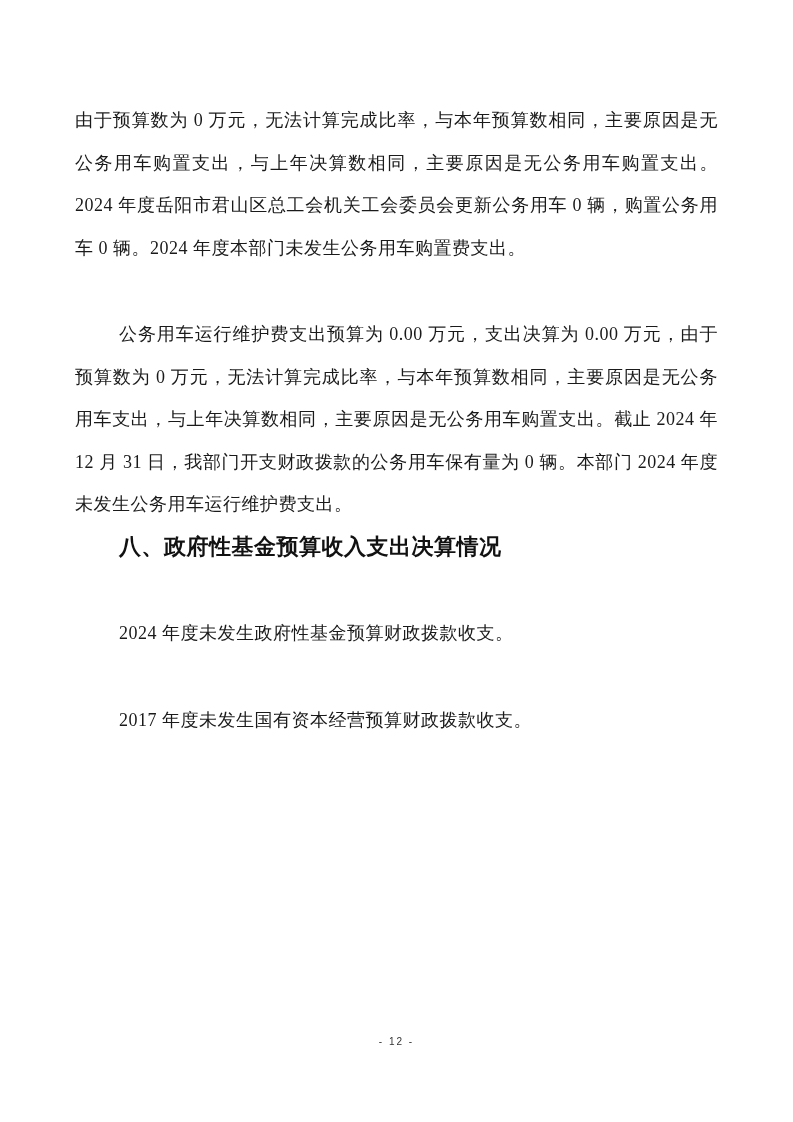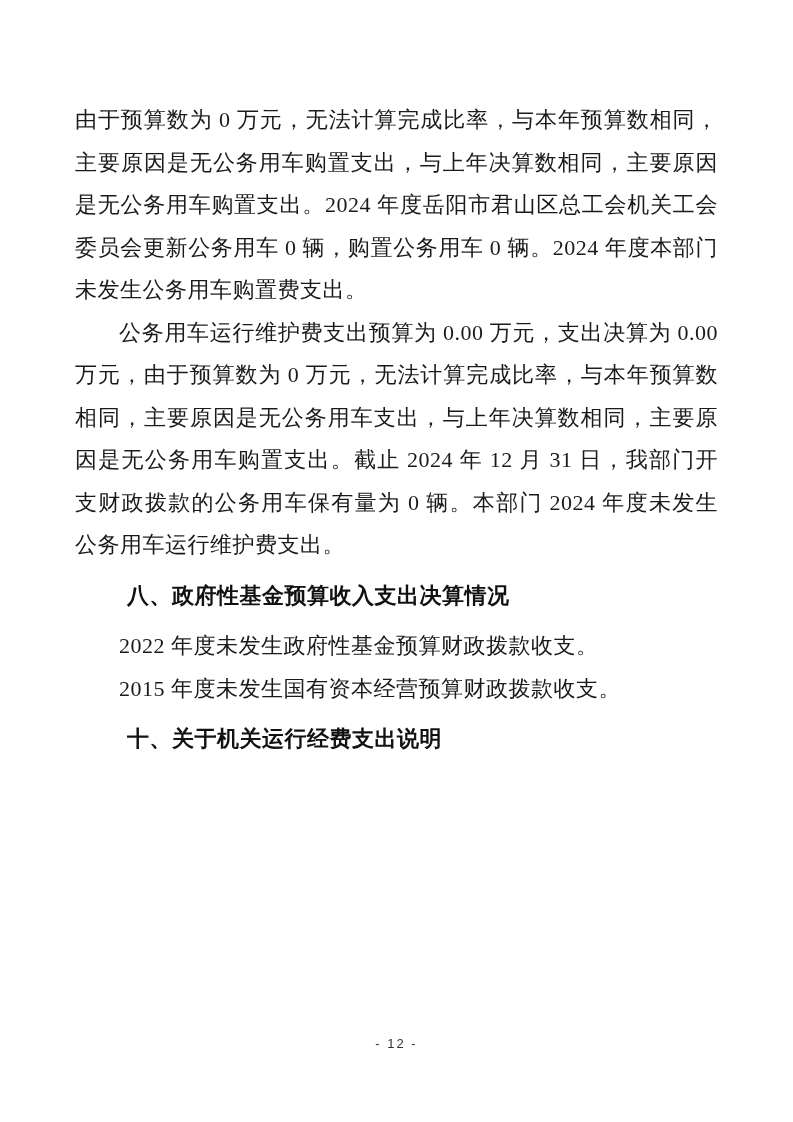--- a/index.html
+++ b/index.html
@@ -17,69 +17,69 @@
   }
   .content {
     position: absolute;
     left: 75px;
     top: 99px;
     width: 643px;
   }
   .body-text {
     margin: 0;
     font-family: "Liberation Serif", "DejaVu Serif", serif;
-    font-size: 22px;
+    font-size: 18px;
     line-height: 42.5px;
     text-align: justify;
     text-justify: inter-character;
     letter-spacing: 0.5px;
   }
   .indent {
     text-indent: 44px;
+    margin-top: 44px;
   }
   .section-heading {
-    margin: 8px;
+    margin: 0;
     font-family: "Liberation Sans", "DejaVu Sans", sans-serif;
     font-weight: 700;
     font-size: 22px;
     line-height: 42.5px;
     text-indent: 44px;
     text-align: left;
     letter-spacing: 0.5px;
     color: #111111;
   }
   .page-number {
     position: absolute;
     left: 0;
     top: 1036px;
     width: 793px;
     text-align: center;
     font-family: "Liberation Sans", "DejaVu Sans", sans-serif;
-    font-size: 13px;
+    font-size: 10px;
     letter-spacing: 2px;
     color: #333333;
   }
 </style>
 </head>
 <body>
 
 <div class="page">
   <div class="content">
 
     <p class="body-text">由于预算数为 0 万元，无法计算完成比率，与本年预算数相同，主要原因是无公务用车购置支出，与上年决算数相同，主要原因是无公务用车购置支出。2024 年度岳阳市君山区总工会机关工会委员会更新公务用车 0 辆，购置公务用车 0 辆。2024 年度本部门未发生公务用车购置费支出。</p>
 
     <p class="body-text indent">公务用车运行维护费支出预算为 0.00 万元，支出决算为 0.00 万元，由于预算数为 0 万元，无法计算完成比率，与本年预算数相同，主要原因是无公务用车支出，与上年决算数相同，主要原因是无公务用车购置支出。截止 2024 年 12 月 31 日，我部门开支财政拨款的公务用车保有量为 0 辆。本部门 2024 年度未发生公务用车运行维护费支出。</p>
 
 
     <h3 class="section-heading">八、政府性基金预算收入支出决算情况</h3>
 
-    <p class="body-text indent">2022 年度未发生政府性基金预算财政拨款收支。</p>
+    <p class="body-text indent">2024 年度未发生政府性基金预算财政拨款收支。</p>
 
 
-    <p class="body-text indent">2015 年度未发生国有资本经营预算财政拨款收支。</p>
+    <p class="body-text indent">2017 年度未发生国有资本经营预算财政拨款收支。</p>
 
-    <h3 class="section-heading">十、关于机关运行经费支出说明</h3>
 
 
   </div>
 
   <div class="page-number">- 12 -</div>
 </div>
 
 </body></html>

